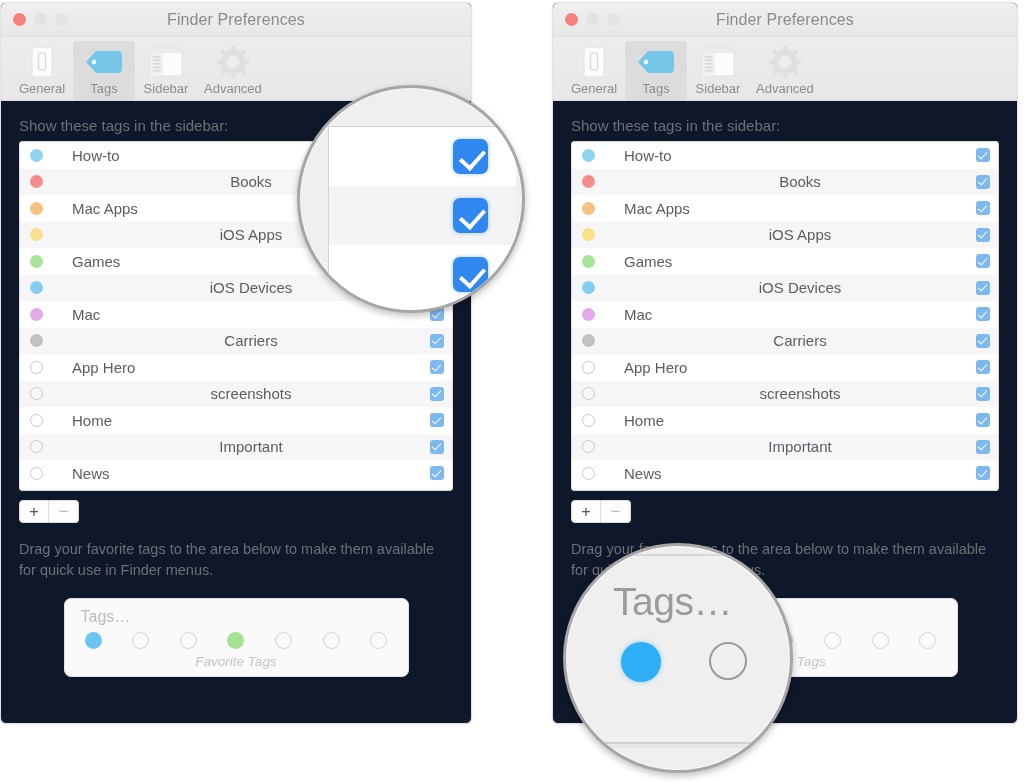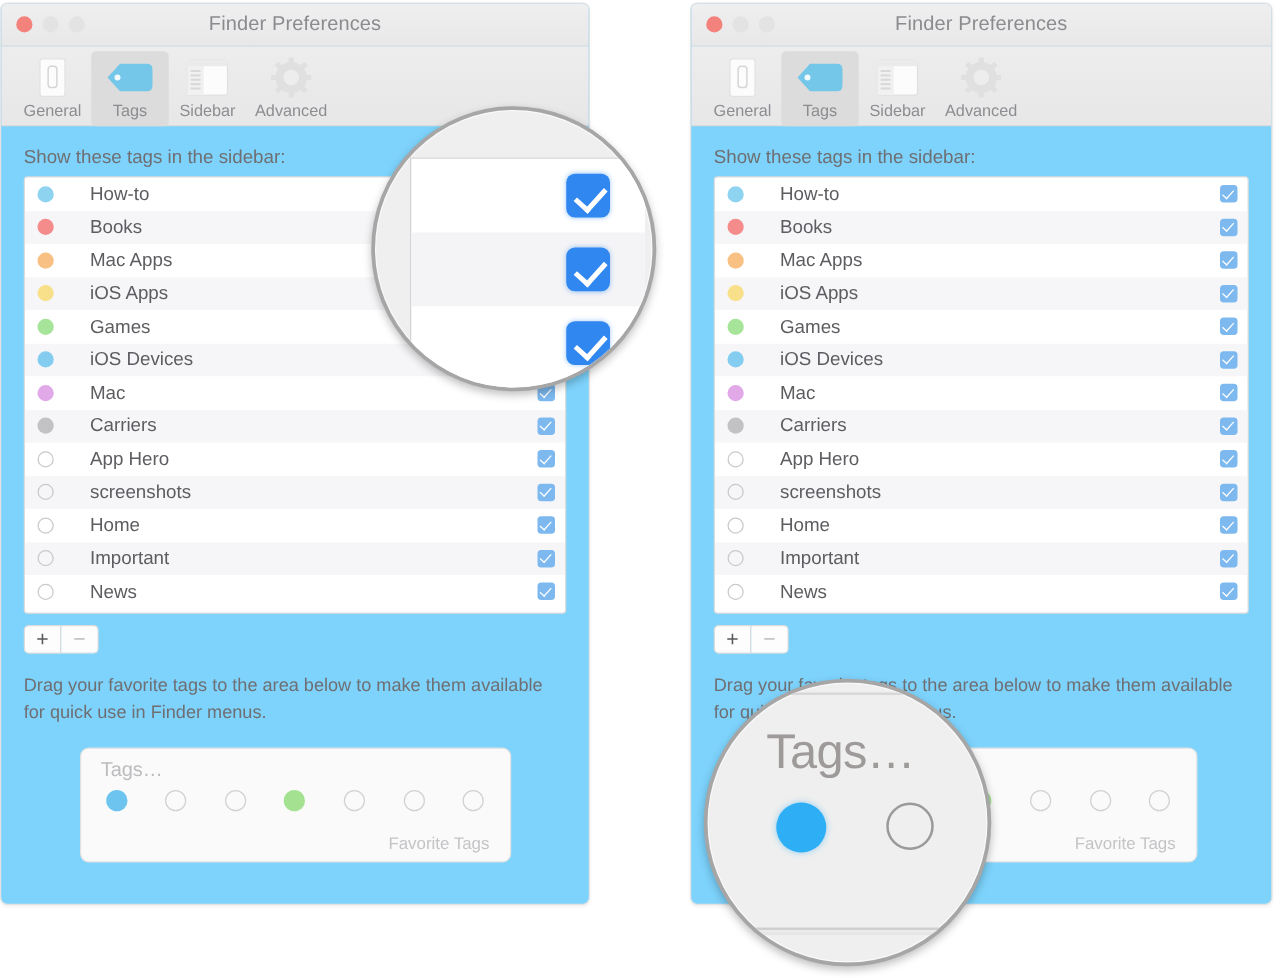--- a/index.html
+++ b/index.html
@@ -7,21 +7,21 @@
     width: 1024px; height: 782px;
     background: #ffffff;
     font-family: "Liberation Sans", sans-serif;
     overflow: hidden;
   }
   .stage { position: relative; width: 1024px; height: 782px; }
 
   
   .window {
     position: absolute;
-    background: #7dd3fc;
+    background: #0f172a;
     border: 1px solid #e3e3e3;
     border-radius: 6px;
     overflow: hidden;
     box-shadow: 0 1px 3px rgba(0,0,0,0.06);
   }
   .titlebar {
     position: relative;
     height: 34px;
     background: linear-gradient(#f0eff0, #e9e8e9);
     border-bottom: 1px solid #e0dfe0;
@@ -61,21 +61,21 @@
     background: #ffffff;
     border: 1px solid #dcdcdc;
     border-radius: 3px;
     overflow: hidden;
     position: relative;
   }
   .tagrow {
     display: flex; align-items: center;
     height: 26.5px; padding: 0 8px 0 10px;
   }
-  .tagrow.alt { background: #f6f6f8; }
+  .tagrow.alt { background: #f6f6f8; text-align: center; }
   .dot { width: 13px; height: 13px; border-radius: 50%; flex: 0 0 auto; }
   .dot.hollow { background: transparent; border: 1.3px solid #c9c9cc; }
   .tagname { flex: 1; margin-left: 29px; font-size: 15px; color: #5d5d61; white-space: nowrap; }
   .cb {
     width: 14px; height: 14px; border-radius: 3px;
     background: #7db9ef; position: relative; flex: 0 0 auto;
   }
   .cb::after {
     content: ""; position: absolute; left: 4.3px; top: 1.6px;
     width: 4px; height: 8px; border: solid #ffffff;
@@ -97,21 +97,21 @@
   .favbox {
     margin: 17px auto 0 auto;
     border: 1px solid #e2e2e2; border-radius: 7px;
     background: #fafafa;
     padding: 9px 16px 7px 16px;
   }
   .favtitle { font-size: 16px; color: #bcbcbf; margin-bottom: 6px; }
   .favdots { display: flex; justify-content: space-between; align-items: center; padding: 0 4px; }
   .fdot { width: 17px; height: 17px; border-radius: 50%; }
   .fdot.hollow { border: 1.4px solid #d2d2d5; }
-  .favcaption { text-align: right; font-size: 13.5px; color: #c4c4c7; margin-top: 18px; }
+  .favcaption { text-align: center; font-size: 13.5px; color: #c4c4c7; margin-top: 5px; font-style: italic; }
 
   
   .loupe {
     position: absolute; border-radius: 50%;
     border: 3px solid #a6a6a6;
     background: #efefef;
     overflow: hidden;
     box-shadow: 0 3px 7px rgba(0,0,0,0.25), inset 0 0 0 1px rgba(255,255,255,.6);
   }
   .loupe-inner { position: absolute; inset: 0; }

